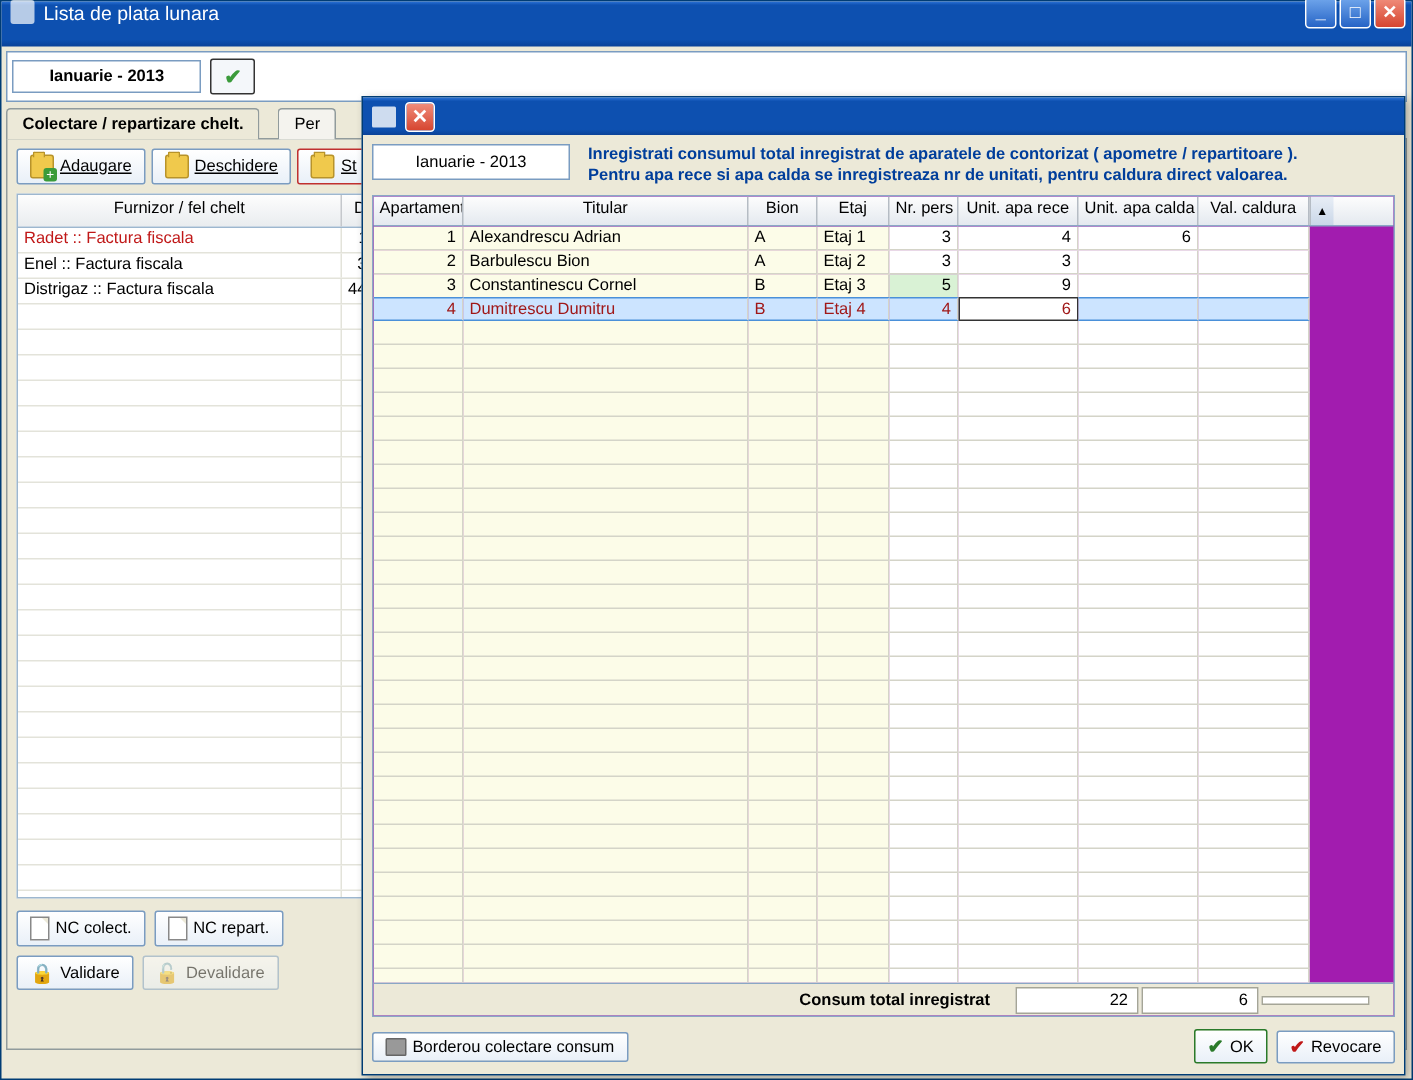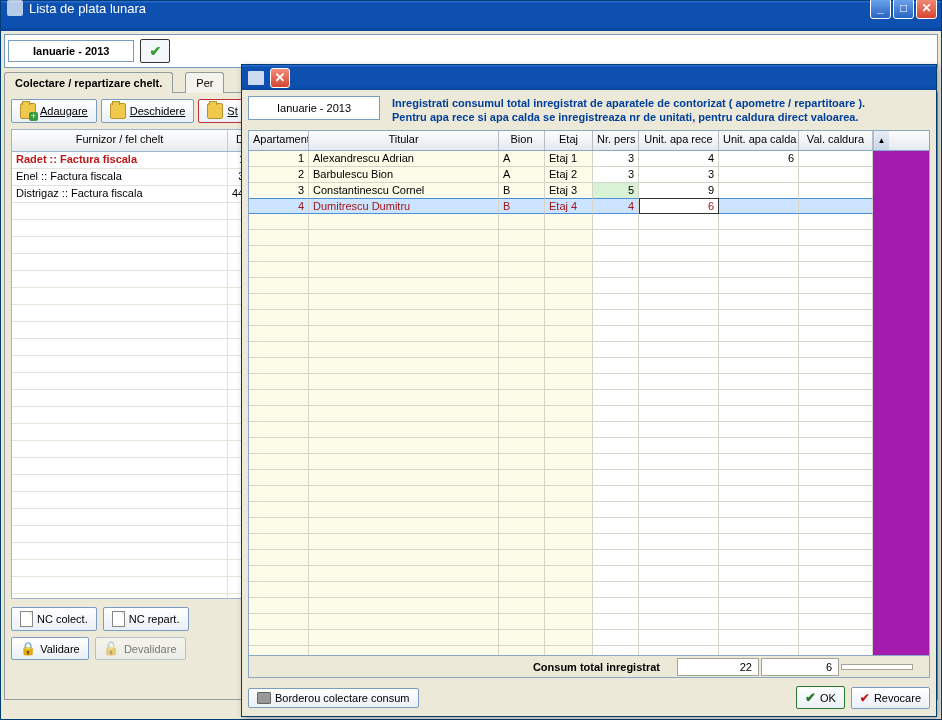--- a/index.html
+++ b/index.html
@@ -36,21 +36,21 @@
 .panel { border:1px solid #919b9c; margin:0 3px 3px 3px; background:#ece9d8; padding:6px; height:608px;}
 .toolbar2 { display:flex; gap:4px; margin-bottom:6px;}
 .btn .ul{text-decoration:underline;}
 .btn.red{border-color:#c03030;}
 
 .grid { border:1px solid #9db7cf; background:#fff; height:470px; overflow:hidden;}
 .grid-header { display:flex; background: linear-gradient(to bottom,#fdfdfd,#e9ecef); border-bottom:1px solid #9db7cf; height:22px;}
 .gh { border-right:1px solid #c5c8cc; padding:3px 6px; text-align:center; overflow:hidden; white-space:nowrap;}
 .grid-body .grow{display:flex; height:17px; border-bottom:1px solid #e3e3da;}
 .gc{ border-right:1px solid #e3e3da; padding:1px 4px; overflow:hidden; white-space:nowrap;}
-.grow.sel .gc:first-child{color:#c01818;font-weight:bold;}
+.grow.sel .gc:first-child{color:#c01818;}
 .grow.sel{background:#fff;}
 
 .bottom-btns{margin-top:8px; display:flex; gap:6px;}
 .bottom-btns2{margin-top:6px; display:flex; gap:6px;}
 .btn.disabled{opacity:0.5; cursor:default;}
 
 
 .dialog { position:absolute; top:64px; left:241px; width:696px; height:653px; border:1px solid #003c74; background:#ece9d8; box-shadow: 2px 2px 6px rgba(0,0,0,0.3);}
 .dialog-titlebar{ height:25px; background:linear-gradient(to bottom,#2b72d6,#0d50b0 10%,#0d50b0 85%,#0a4298); display:flex; align-items:center; padding:0 3px 0 6px;}
 .dialog-titlebar .t-icon{width:16px; height:14px; background:#fff; opacity:0.8; margin-right:6px; border-radius:1px;}

